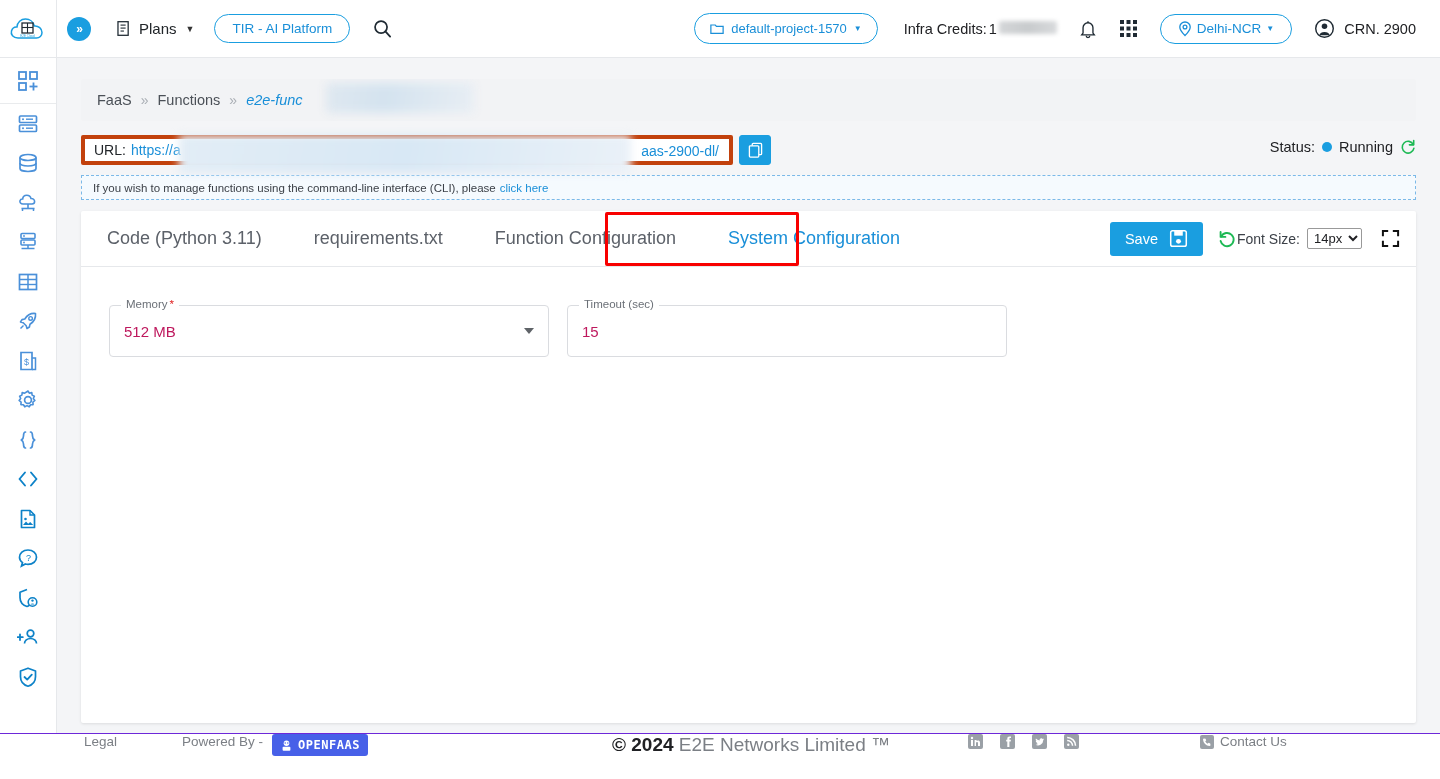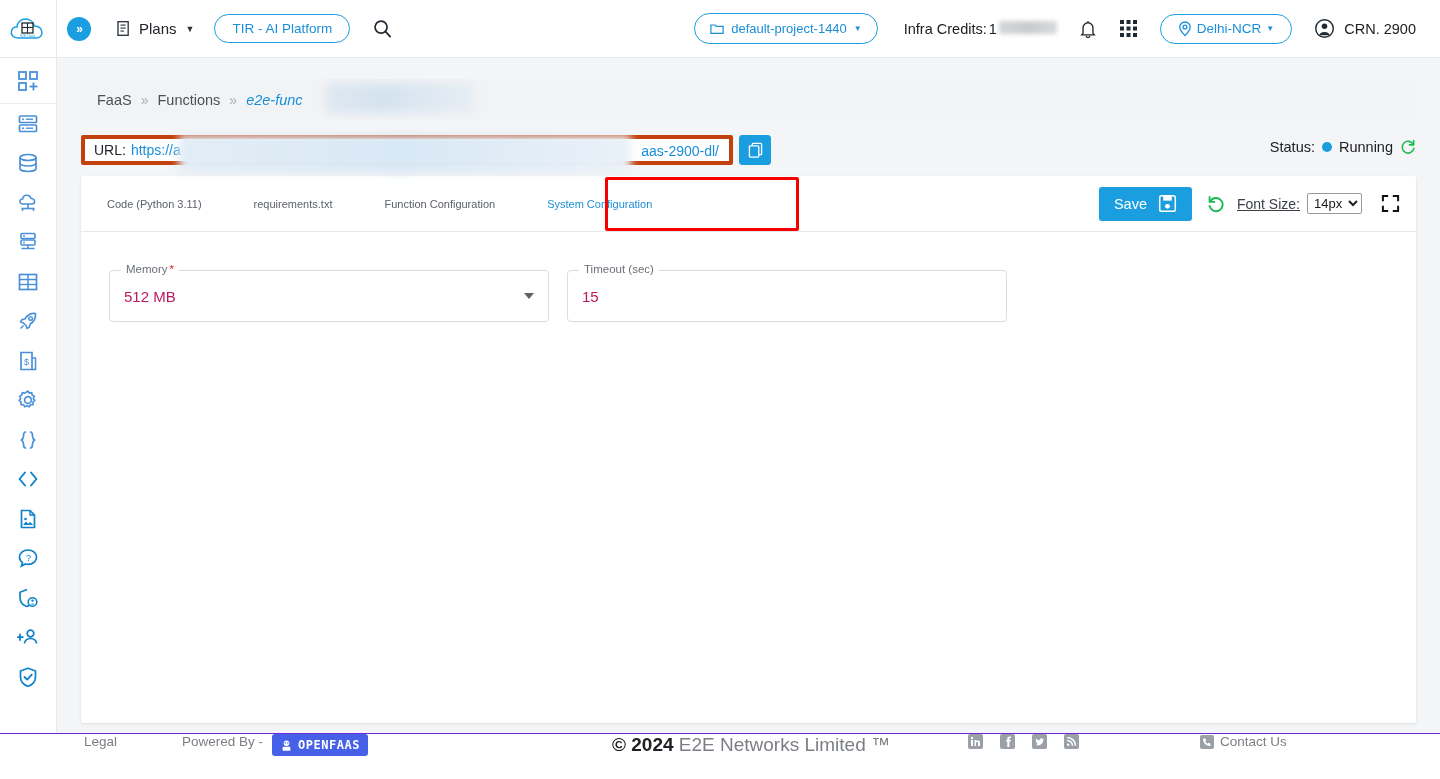--- a/index.html
+++ b/index.html
@@ -134,36 +134,36 @@
     flex: 1; min-height: 0; display: flex; flex-direction: column;
     box-shadow: 0 1px 3px rgba(0,0,0,.10);
     overflow: hidden;
   }
   .tabs-row {
     height: 56px; flex: 0 0 56px; display: flex; align-items: stretch;
     border-bottom: 1px solid #e6e8eb; position: relative;
   }
   .tab {
     display: flex; align-items: center; padding: 0 26px;
-    font-size: 11px; color: #5c6169; cursor: pointer; white-space: nowrap;
+    font-size: 18px; color: #5c6169; cursor: pointer; white-space: nowrap;
   }
   .tab.active { color: #1a8fd8; }
   .tab-highlight {
     position: absolute; left: 524px; top: 1px; width: 194px; height: 54px;
     border: 3px solid #f80000; border-radius: 2px; pointer-events: none;
   }
   .tools { margin-left: auto; display: flex; align-items: center; gap: 0; padding-right: 16px; }
   .save-btn {
     display: flex; align-items: center; gap: 11px;
     background: #1a9ee0; color: #fff; border: none; border-radius: 3px;
     height: 34px; padding: 0 15px; font-size: 14.5px; cursor: pointer;
     font-family: inherit;
   }
   .reset-icon { margin-left: 14px; cursor: pointer; display: flex; align-items: center; }
-  .fontsize-label { margin-left: 11px; font-size: 14px; color: #3c4148; text-decoration: underline; }
+  .fontsize-label { font-size: 14px; color: #3c4148; }
   .fontsize-sel {
     margin-left: 7px; font-size: 13px; font-family: inherit;
     border: 1px solid #999; border-radius: 2px; padding: 1px 2px; background: #fff;
     color: #202124; cursor: pointer;
   }
   .expand-icon { margin-left: 19px; cursor: pointer; display: flex; align-items: center; }
 
   .card-body { flex: 1; padding: 38px 28px 0 28px; overflow: hidden; }
   .fields { display: flex; gap: 18px; }
   .field {
@@ -246,21 +246,21 @@
         <line x1="14" y1="14" x2="19" y2="19.5" stroke="#1f2a33" stroke-width="1.9" stroke-linecap="round"></line>
       </svg>
     </div>
 
     <div class="hdr-spacer"></div>
 
     <div class="proj-pill">
       <svg width="14" height="13" viewBox="0 0 16 14">
         <path d="M1 3 h5 l1.4 1.6 H15 V12.5 H1 Z" fill="none" stroke="#1a8fd8" stroke-width="1.4"></path>
       </svg>
-      <span>default-project-1440</span>
+      <span>default-project-1570</span>
       <span style="font-size:8px">▼</span>
     </div>
 
     <div class="infra">
       <span>Infra Credits:</span>
       <span>1</span>
         <span class="redact" style="width:58px"></span>
     </div>
 
     <div class="hdr-icon">
@@ -464,20 +464,24 @@
           <span>Running</span>
           <span style="display:flex;cursor:pointer">
             <svg width="16" height="16" viewBox="0 0 18 18">
               <path d="M15 6.2 A6.6 6.6 0 1 0 15.6 10.5" fill="none" stroke="#1db954" stroke-width="1.8" stroke-linecap="round"></path>
               <polyline points="15.4,1.8 15.4,6.6 10.6,6.6" fill="none" stroke="#1db954" stroke-width="1.8" stroke-linecap="round" stroke-linejoin="round"></polyline>
             </svg>
           </span>
         </div>
       </div>
 
+      <div class="cli-note">
+        <span>If you wish to manage functions using the command-line interface (CLI), please</span>
+        <span class="cli-link">click here</span>
+      </div>
 
       <div class="card">
         <div class="tabs-row">
           <div class="tab">Code (Python 3.11)</div>
           <div class="tab">requirements.txt</div>
           <div class="tab">Function Configuration</div>
           <div class="tab active">System Configuration</div>
           <div class="tab-highlight"></div>
 
           <div class="tools">

